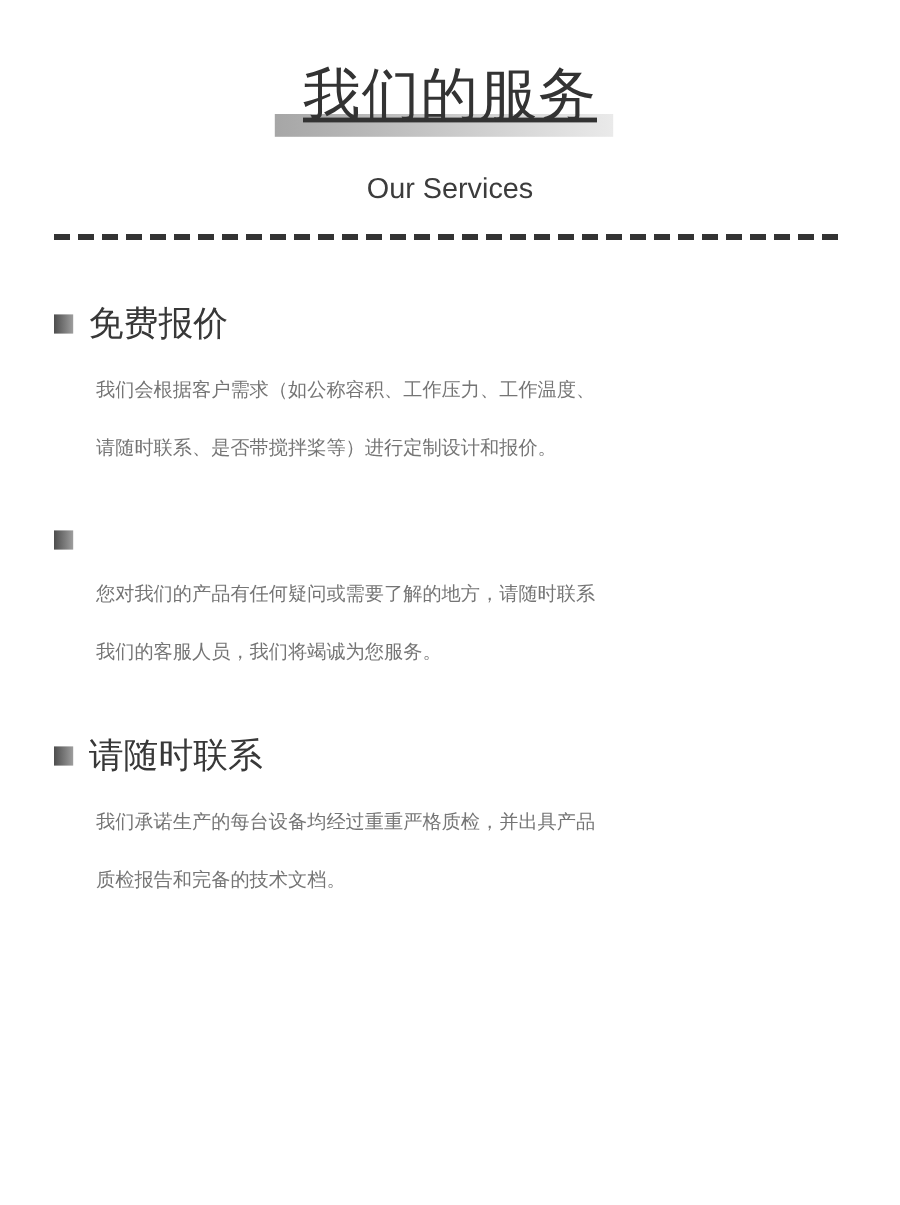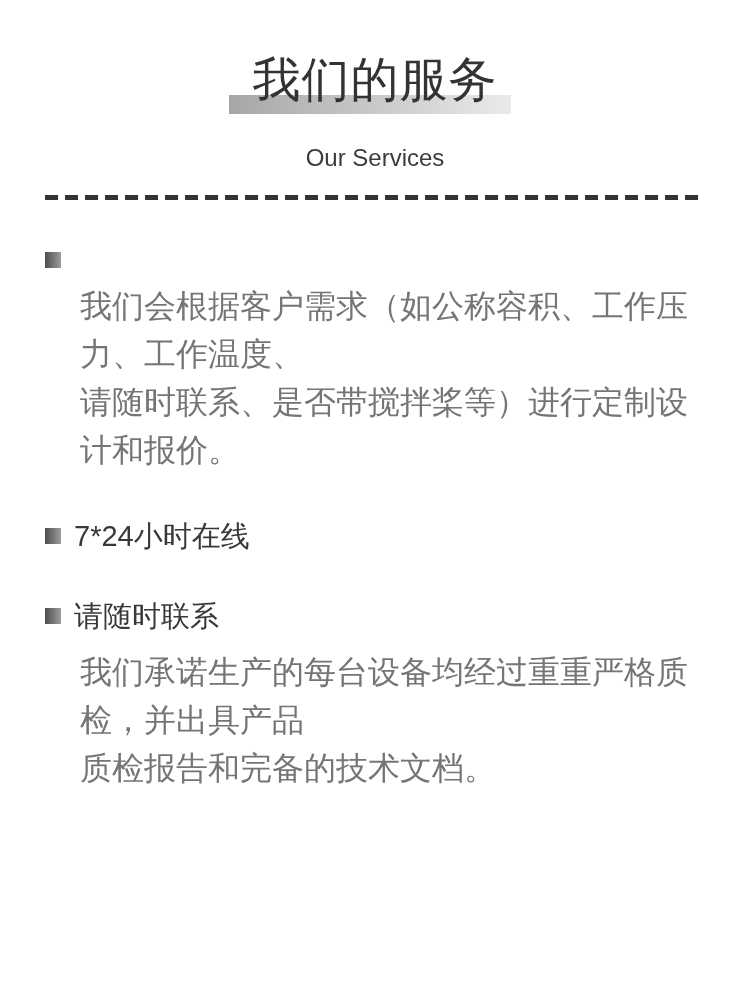--- a/index.html
+++ b/index.html
@@ -47,20 +47,21 @@
     background: linear-gradient(to right, var(--highlight-start), var(--highlight-end));
     z-index: 0;
   }
   .title {
     position: relative;
     z-index: 1;
     font-size: 48px;
     font-weight: 400;
     color: var(--title-text);
     letter-spacing: 1px;
+    text-decoration: underline;
   }
   .subtitle {
     margin-top: 22px;
     font-size: 24px;
     line-height: 29px;
     color: var(--subtitle-text);
     text-align: center;
   }
   
   .divider {
@@ -92,21 +93,21 @@
   }
   .item-title {
     margin: 0;
     font-size: 29px;
     font-weight: 400;
     line-height: 36px;
     color: var(--item-title);
   }
   .item-desc {
     margin: 14px 0 0 35px;
-    font-size: 32px;
+    font-size: 16px;
     line-height: 48px;
     color: var(--body-text);
   }
 </style>
 </head>
 <body>
 
 <div class="section">
 
   <div class="header">
@@ -117,31 +118,35 @@
     <div class="subtitle">Our Services</div>
   </div>
 
   <div class="divider"></div>
 
   <div class="items">
 
     <div class="item">
       <div class="item-head">
         <span class="bullet"></span>
+        <h3 class="item-title">免费报价</h3>
       </div>
       <div class="item-desc">
         <div>我们会根据客户需求（如公称容积、工作压力、工作温度、</div>
         <div>请随时联系、是否带搅拌桨等）进行定制设计和报价。</div>
       </div>
     </div>
 
     <div class="item">
       <div class="item-head">
         <span class="bullet"></span>
-        <h3 class="item-title">7*24小时在线</h3>
+      </div>
+      <div class="item-desc">
+        <div>您对我们的产品有任何疑问或需要了解的地方，请随时联系</div>
+        <div>我们的客服人员，我们将竭诚为您服务。</div>
       </div>
     </div>
 
     <div class="item">
       <div class="item-head">
         <span class="bullet"></span>
         <h3 class="item-title">请随时联系</h3>
       </div>
       <div class="item-desc">
         <div>我们承诺生产的每台设备均经过重重严格质检，并出具产品</div>

